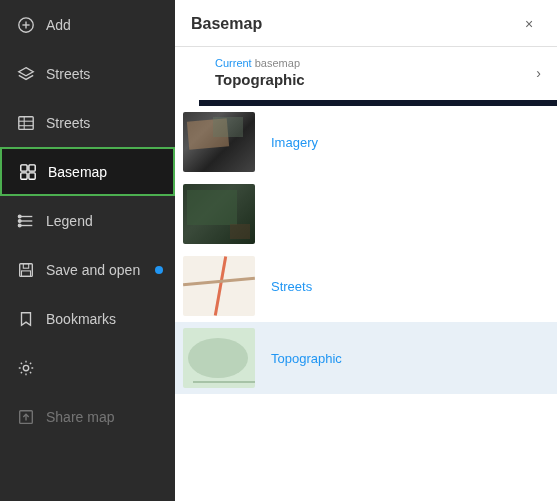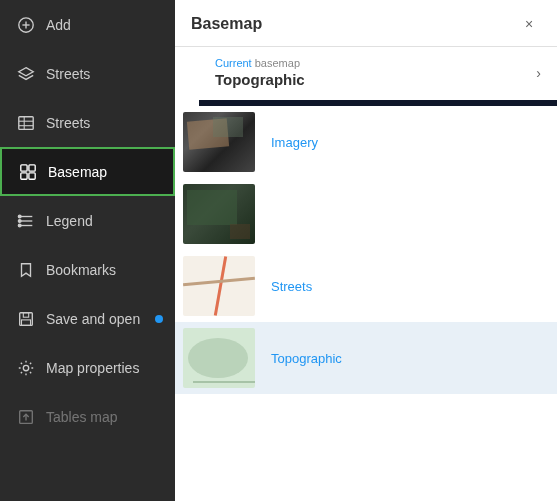--- a/index.html
+++ b/index.html
@@ -376,57 +376,56 @@
         <circle cx="3" cy="10" r="1.5" fill="currentColor"></circle>
         <circle cx="3" cy="15" r="1.5" fill="currentColor"></circle>
       </svg>
     </span>
     <span class="sidebar-label">Legend</span>
   </div>
 
   <div class="sidebar-item">
     <span class="sidebar-icon">
       <svg class="icon-svg" viewBox="0 0 20 20">
-        <path d="M5 3 h10 v14 l-5-3.5 L5 17 Z" stroke="currentColor" stroke-width="1.5" fill="none"></path>
-      </svg>
-    </span>
-    <span class="sidebar-label">Bookmarks</span>
-  </div>
-
-  <div class="sidebar-item">
-    <span class="sidebar-icon">
-      <svg class="icon-svg" viewBox="0 0 20 20">
         <rect x="3" y="3" width="14" height="14" stroke="currentColor" stroke-width="1.5" fill="none" rx="1"></rect>
         <rect x="7" y="3" width="6" height="5" stroke="currentColor" stroke-width="1.2" fill="none"></rect>
         <rect x="5" y="11" width="10" height="6" stroke="currentColor" stroke-width="1.2" fill="none"></rect>
       </svg>
     </span>
     <span class="sidebar-label">Save and open</span>
     <span class="dot"></span>
   </div>
 
   <div class="sidebar-item">
     <span class="sidebar-icon">
       <svg class="icon-svg" viewBox="0 0 20 20">
+        <path d="M5 3 h10 v14 l-5-3.5 L5 17 Z" stroke="currentColor" stroke-width="1.5" fill="none"></path>
+      </svg>
+    </span>
+    <span class="sidebar-label">Bookmarks</span>
+  </div>
+
+  <div class="sidebar-item">
+    <span class="sidebar-icon">
+      <svg class="icon-svg" viewBox="0 0 20 20">
         <circle cx="10" cy="10" r="3" stroke="currentColor" stroke-width="1.5" fill="none"></circle>
         <path d="M10 2 v2 M10 16 v2 M2 10 h2 M16 10 h2 M4.2 4.2 l1.4 1.4 M14.4 14.4 l1.4 1.4 M15.8 4.2 l-1.4 1.4 M5.6 14.4 l-1.4 1.4" stroke="currentColor" stroke-width="1.5"></path>
       </svg>
     </span>
-    <span class="sidebar-label">Map properties</span>
   </div>
 
   <div class="sidebar-item" style="opacity:0.45;">
     <span class="sidebar-icon">
       <svg class="icon-svg" viewBox="0 0 20 20">
         <rect x="3" y="3" width="14" height="14" stroke="currentColor" stroke-width="1.5" fill="none" rx="1"></rect>
         <polyline points="7,10 10,7 13,10" stroke="currentColor" stroke-width="1.5" fill="none"></polyline>
         <line x1="10" y1="7" x2="10" y2="14" stroke="currentColor" stroke-width="1.5"></line>
       </svg>
     </span>
-    <span class="sidebar-label">Tables map</span>
+    <span class="sidebar-label">Share map</span>
   </div>
 </div>
 
 <div class="main-panel">
 
   <div class="panel-header">
     <span class="panel-title">Basemap</span>
     <span class="close-btn">×</span>
   </div>
 

